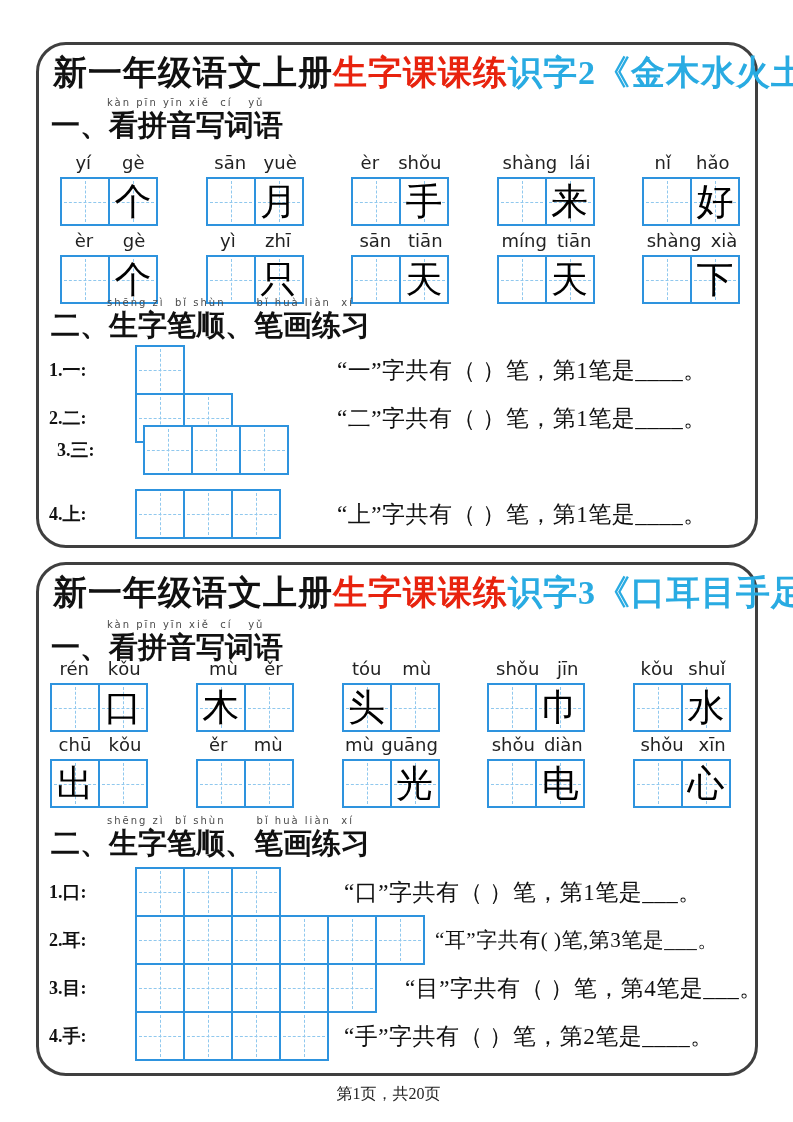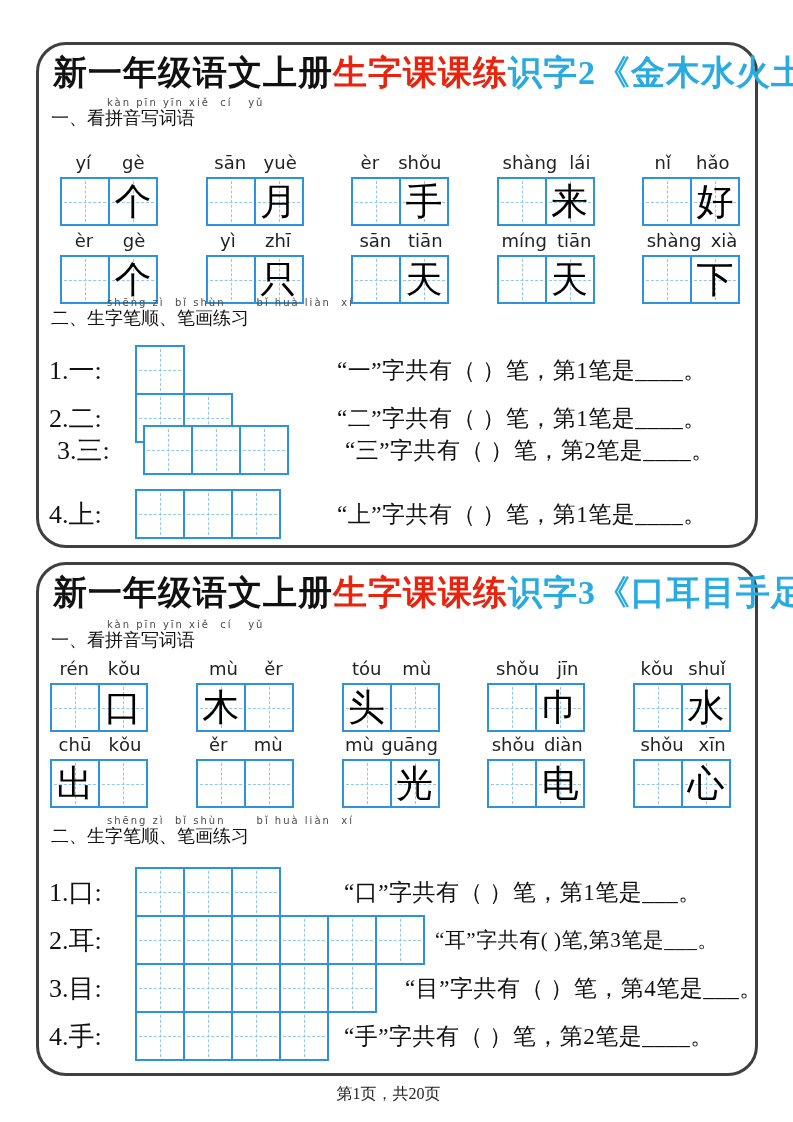--- a/index.html
+++ b/index.html
@@ -22,21 +22,21 @@
   .title .red  { color:#e8230e; }
   .title .cyan { color:#29abe2; }
 
   .sec { position:absolute; left:12px; }
   #p1-sec1 { top:52px; }  #p1-sec2 { top:252px; }
   #p2-sec1 { top:54px; }  #p2-sec2 { top:250px; }
   .sec-py {
     font-family:"DejaVu Sans", sans-serif; font-size:10px; color:#4a4a4a;
     letter-spacing:2px; margin-left:56px; white-space:pre; line-height:1.1;
   }
-  .sec-line { font-size:18px; font-weight:normal; white-space:nowrap; line-height:1.2; }
+  .sec-line { font-size:29px; font-weight:bold; white-space:nowrap; line-height:1.2; }
 
   .wrow { position:absolute; display:flex; justify-content:space-between;align-items:flex-end; }
   .p1 .wrow { left:21px; right:13px; }
   .p2 .wrow { left:11px; right:22px; }
   #p1-wrow1 { top:106px; } #p1-wrow2 { top:184px; }
   #p2-wrow1 { top:92px;  } #p2-wrow2 { top:168px; }
 
   .wgroup { width:100px; }
   .wpy {
     display:flex; justify-content:space-around; font-size:18px; color:#222;
@@ -60,21 +60,21 @@
   .cchar {
     position:absolute; inset:0; display:flex; align-items:center; justify-content:center;
     font-size:37px; line-height:1; z-index:2; color:#000;
   }
 
   .item { position:absolute; left:0; right:8px; height:50px; }
   #p1-item1 { top:300px; } #p1-item2 { top:348px; } #p1-item3 { top:380px;margin-left:8px; } #p1-item4 { top:444px; }
   #p2-item1 { top:302px; } #p2-item2 { top:350px;text-align:center; } #p2-item3 { top:398px; } #p2-item4 { top:446px; }
   .inum {
     position:absolute; left:10px; top:50%; transform:translateY(-50%);
-    font-size:26px; font-weight:normal; white-space:nowrap;
+    font-size:18px; font-weight:bold; white-space:nowrap;
   }
   .iboxes { position:absolute; left:96px; top:0; display:flex; }
   .ibox {
     width:50px; height:50px; box-sizing:border-box; position:relative;
     border:2px solid #2e93de; background:#fff;
   }
   .iboxes .ibox + .ibox { margin-left:-2px; }
   .ibox::before {
     content:""; position:absolute; left:50%; top:2px; bottom:2px;
     border-left:1px dashed #90c8ee;
@@ -281,21 +281,20 @@
       </div>
     <div class="iq">“二”字共有（  ）笔，第1笔是____。</div>
   </div>
   <div class="item" id="p1-item3">
     <div class="inum">3.三:</div>
     <div class="iboxes">
         <div class="ibox"></div>
         <div class="ibox"></div>
         <div class="ibox"></div>
       </div>
-    <div class="iq">“三”字共有（  ）笔，第2笔是____。</div>
   </div>
   <div class="item" id="p1-item4">
     <div class="inum">4.上:</div>
     <div class="iboxes">
         <div class="ibox"></div>
         <div class="ibox"></div>
         <div class="ibox"></div>
       </div>
     <div class="iq">“上”字共有（  ）笔，第1笔是____。</div>
   </div>

